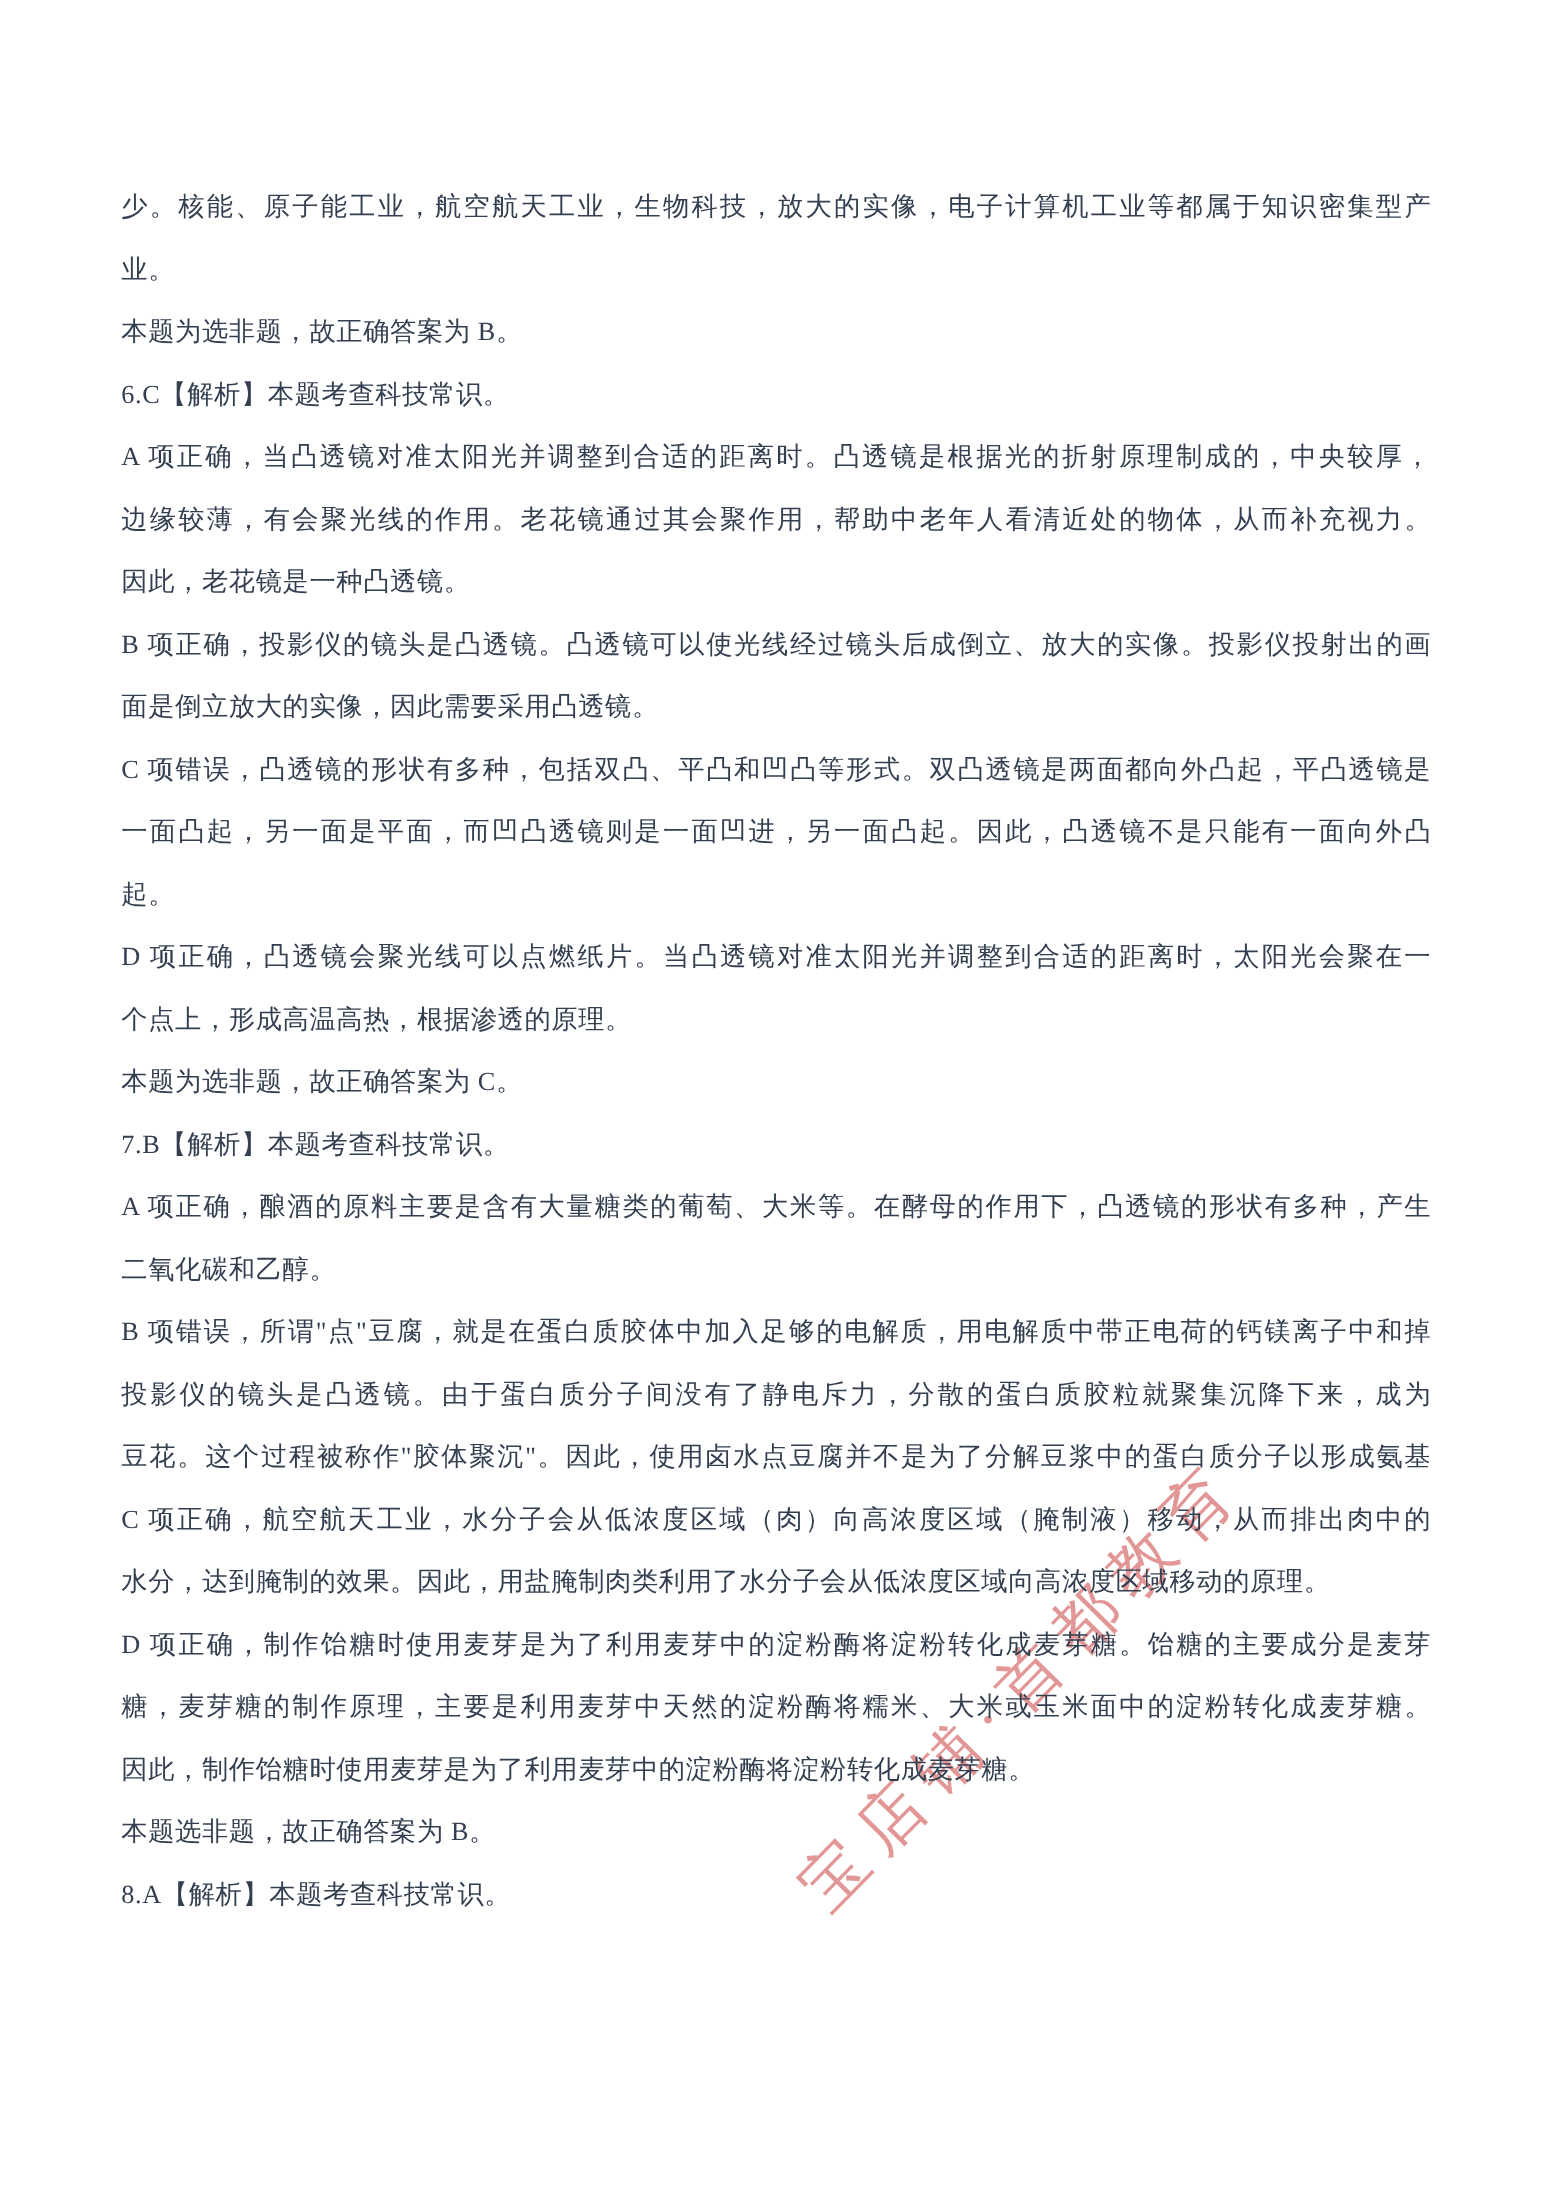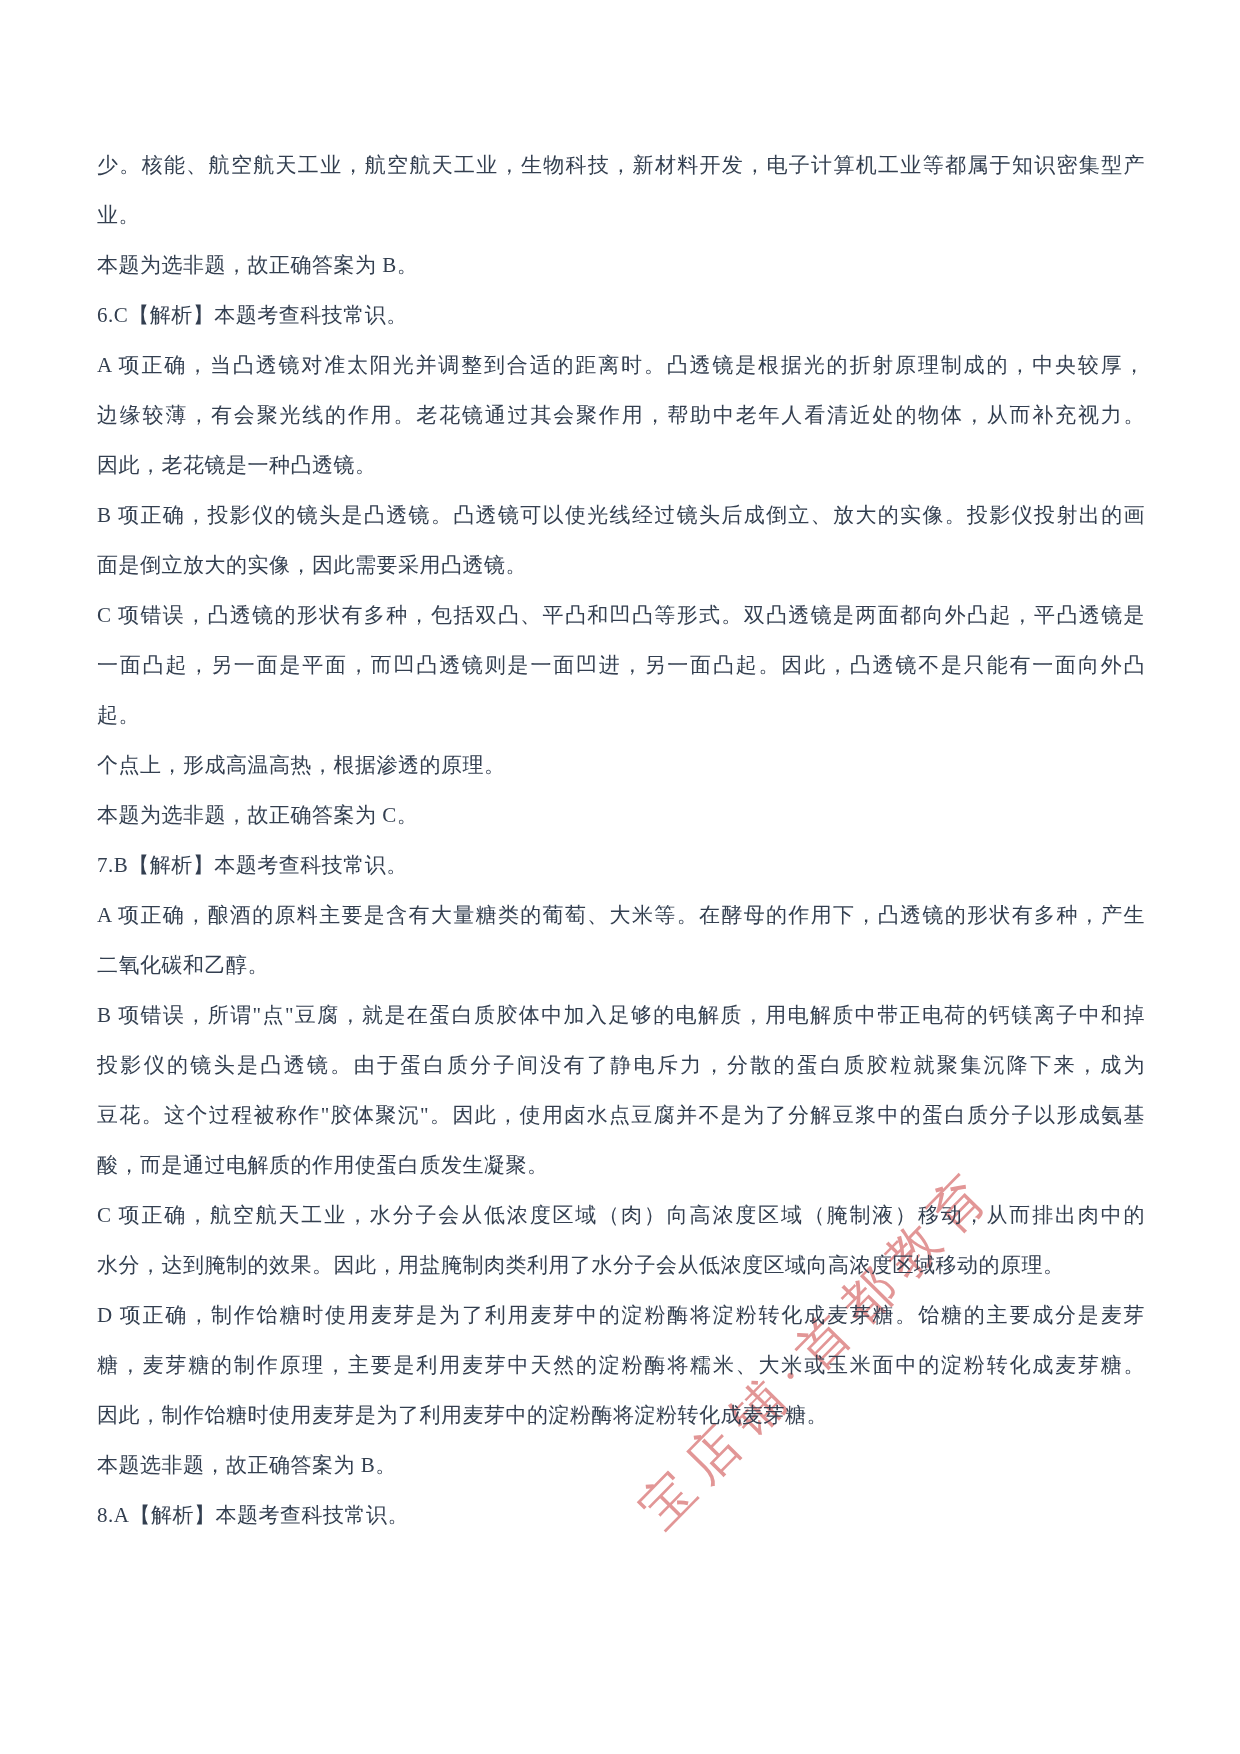--- a/index.html
+++ b/index.html
@@ -45,41 +45,41 @@
     z-index: 1;
     font-family: "Liberation Serif", serif;
   }
 </style>
 </head>
 <body>
 
 <div class="page">
   <div class="watermark" style="color: rgb(219, 125, 125);">宝店铺·首都教育</div>
   <div class="content" style="color: rgb(51, 63, 80);">
-      <div class="line fill">少。核能、航空航天工业，航空航天工业，生物科技，新材料开发，电子计算机工业等都属于知识密集型产</div>
+      <div class="line fill">少。核能、原子能工业，航空航天工业，生物科技，放大的实像，电子计算机工业等都属于知识密集型产</div>
       <div class="line">业。</div>
       <div class="line">本题为选非题，故正确答案为 B。</div>
       <div class="line">6.C【解析】本题考查科技常识。</div>
       <div class="line fill">A 项正确，当凸透镜对准太阳光并调整到合适的距离时。凸透镜是根据光的折射原理制成的，中央较厚，</div>
       <div class="line fill">边缘较薄，有会聚光线的作用。老花镜通过其会聚作用，帮助中老年人看清近处的物体，从而补充视力。</div>
       <div class="line">因此，老花镜是一种凸透镜。</div>
       <div class="line fill">B 项正确，投影仪的镜头是凸透镜。凸透镜可以使光线经过镜头后成倒立、放大的实像。投影仪投射出的画</div>
       <div class="line">面是倒立放大的实像，因此需要采用凸透镜。</div>
       <div class="line fill">C 项错误，凸透镜的形状有多种，包括双凸、平凸和凹凸等形式。双凸透镜是两面都向外凸起，平凸透镜是</div>
       <div class="line fill">一面凸起，另一面是平面，而凹凸透镜则是一面凹进，另一面凸起。因此，凸透镜不是只能有一面向外凸</div>
       <div class="line">起。</div>
+      <div class="line fill">D 项正确，凸透镜会聚光线可以点燃纸片。当凸透镜对准太阳光并调整到合适的距离时，太阳光会聚在一</div>
       <div class="line">个点上，形成高温高热，根据渗透的原理。</div>
       <div class="line">本题为选非题，故正确答案为 C。</div>
       <div class="line">7.B【解析】本题考查科技常识。</div>
       <div class="line fill">A 项正确，酿酒的原料主要是含有大量糖类的葡萄、大米等。在酵母的作用下，凸透镜的形状有多种，产生</div>
       <div class="line">二氧化碳和乙醇。</div>
       <div class="line fill">B 项错误，所谓"点"豆腐，就是在蛋白质胶体中加入足够的电解质，用电解质中带正电荷的钙镁离子中和掉</div>
       <div class="line fill">投影仪的镜头是凸透镜。由于蛋白质分子间没有了静电斥力，分散的蛋白质胶粒就聚集沉降下来，成为</div>
       <div class="line fill">豆花。这个过程被称作"胶体聚沉"。因此，使用卤水点豆腐并不是为了分解豆浆中的蛋白质分子以形成氨基</div>
-      <div class="line">酸，而是通过电解质的作用使蛋白质发生凝聚。</div>
       <div class="line fill">C 项正确，航空航天工业，水分子会从低浓度区域（肉）向高浓度区域（腌制液）移动，从而排出肉中的</div>
       <div class="line">水分，达到腌制的效果。因此，用盐腌制肉类利用了水分子会从低浓度区域向高浓度区域移动的原理。</div>
       <div class="line fill">D 项正确，制作饴糖时使用麦芽是为了利用麦芽中的淀粉酶将淀粉转化成麦芽糖。饴糖的主要成分是麦芽</div>
       <div class="line fill">糖，麦芽糖的制作原理，主要是利用麦芽中天然的淀粉酶将糯米、大米或玉米面中的淀粉转化成麦芽糖。</div>
       <div class="line">因此，制作饴糖时使用麦芽是为了利用麦芽中的淀粉酶将淀粉转化成麦芽糖。</div>
       <div class="line">本题选非题，故正确答案为 B。</div>
       <div class="line">8.A【解析】本题考查科技常识。</div>
     </div>
 </div>
 

